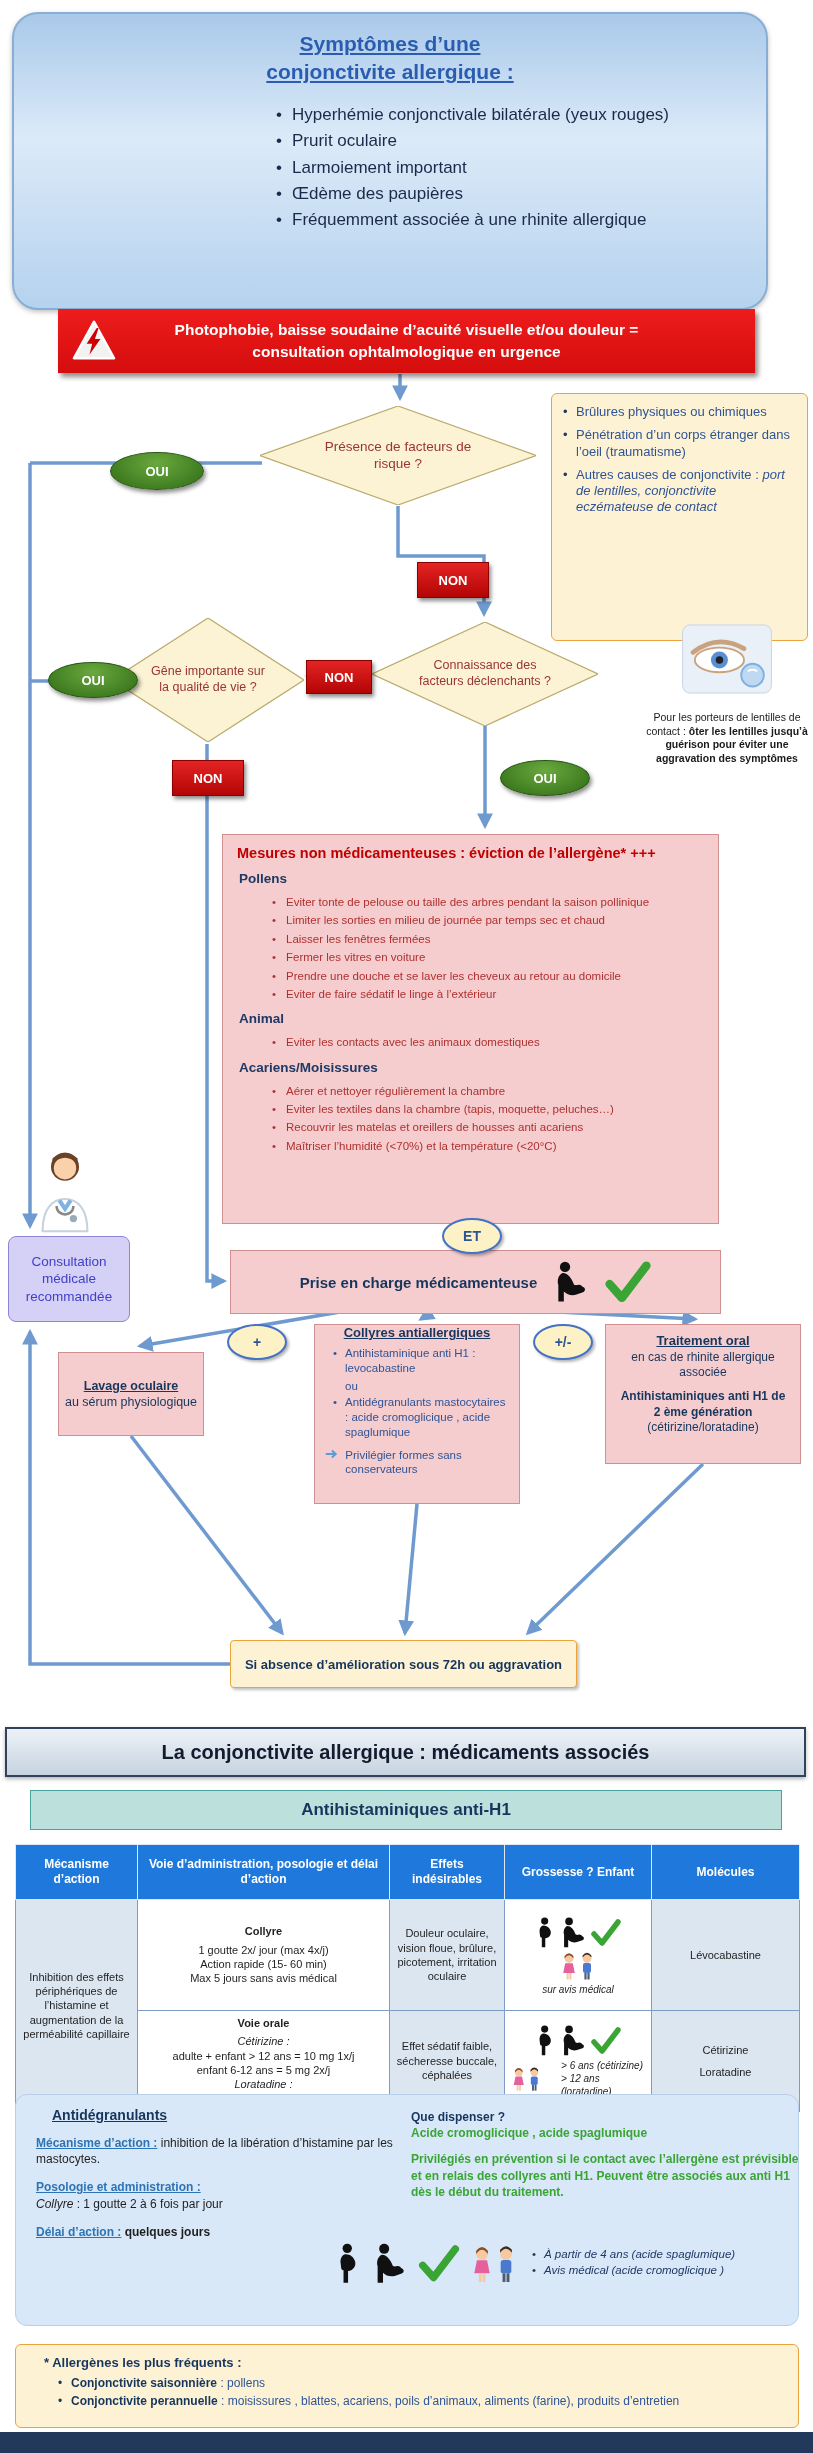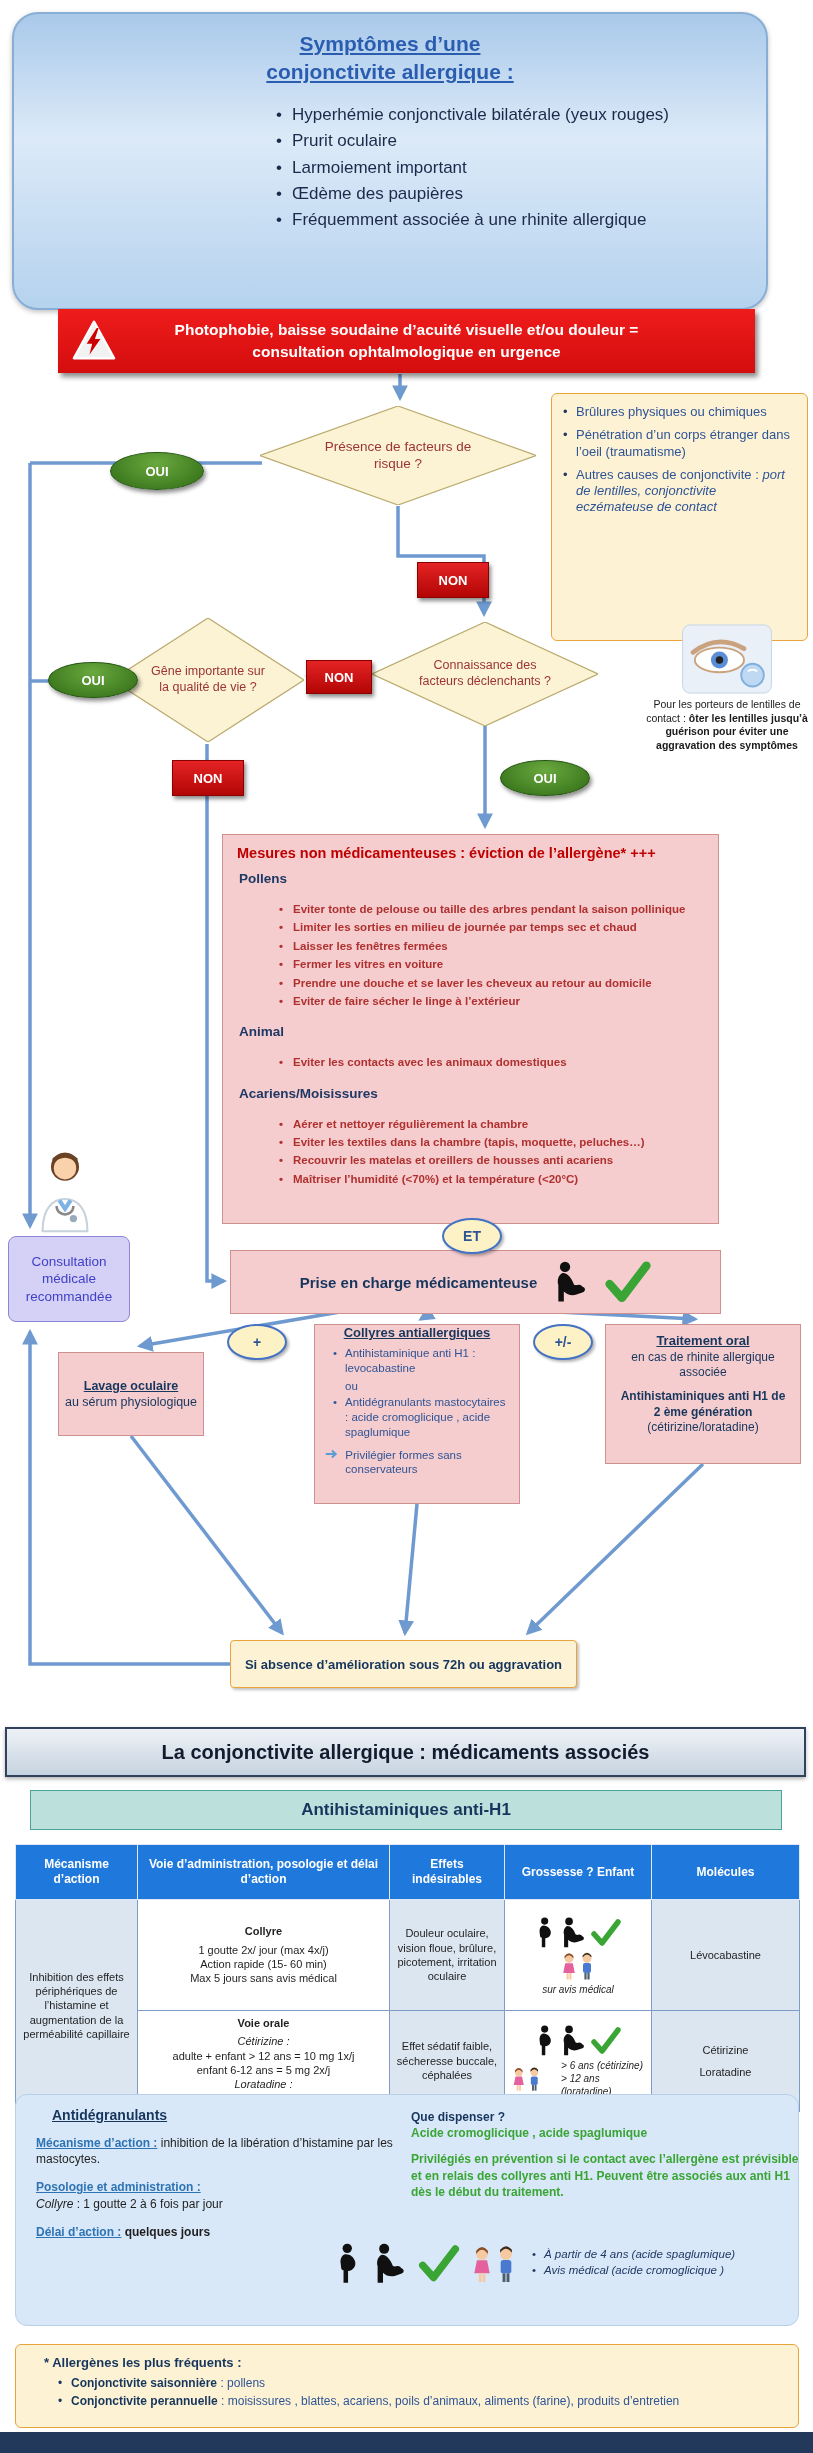--- a/index.html
+++ b/index.html
@@ -51,28 +51,28 @@
   
   .risk-note{left:551px;top:393px;width:257px;height:248px;padding:10px 10px 8px 8px;box-sizing:border-box;}
   .risk-note ul{margin:0;padding:0;list-style:none;}
   .risk-note li{position:relative;padding-left:16px;margin-bottom:7px;font-size:13px;line-height:1.25;color:#2f5496;}
   .risk-note li::before{content:"•";position:absolute;left:3px;color:#1f3864;}
   .ital{font-style:italic;}
 
   
   .lens-note{left:646px;top:624px;width:162px;text-align:center;}
   .lens-note .lens-img{display:block;margin:0 auto;}
-  .lens-note .lens-text{margin-top:4px;font-size:10.5px;line-height:1.3;color:#1a1a1a;}
+  .lens-note .lens-text{margin-top:17px;font-size:10.5px;line-height:1.3;color:#1a1a1a;}
   .lens-note .lens-text .strong{font-weight:bold;}
 
   
   .measures{left:222px;top:834px;width:497px;height:390px;box-sizing:border-box;padding:10px 14px;}
   .measures-title{color:#c00000;font-weight:bold;font-size:14.5px;margin-bottom:1px;}
   .measures-heading{color:#1f3864;font-weight:bold;font-size:13.5px;margin:10px 0 6px 2px;}
-  .measures ul{margin:16px;padding:0 0 0 26px;list-style:none;font-weight:bold;}
+  .measures ul{margin:9px;padding:0 0 0 26px;list-style:none;}
   .measures li{position:relative;padding-left:14px;margin-bottom:4px;font-size:11.5px;line-height:1.25;color:#b03030;}
   .measures li::before{content:"•";position:absolute;left:0;color:#b03030;}
 
   
   .consultation{left:8px;top:1236px;width:122px;height:86px;background:#d5d0f5;border:1.5px solid #8d86d8;
     border-radius:8px;display:flex;align-items:center;justify-content:center;text-align:center;
     color:#4141c8;font-size:13.5px;line-height:1.3;padding:0 1px;box-sizing:border-box;}
   .prise{left:230px;top:1250px;width:489px;height:62px;display:flex;align-items:center;justify-content:center;gap:16px;}
   .prise-title{font-weight:bold;font-size:15px;color:#17365d;}
 
@@ -289,21 +289,21 @@
 
   <div class="node pinkbox measures">
     <div class="measures-title">Mesures non médicamenteuses : éviction de l’allergène* +++</div>
     <div class="measures-heading">Pollens</div>
     <ul>
       <li>Eviter tonte de pelouse ou taille des arbres pendant la saison pollinique</li>
       <li>Limiter les sorties en milieu de journée par temps sec et chaud</li>
       <li>Laisser les fenêtres fermées</li>
       <li>Fermer les vitres en voiture</li>
       <li>Prendre une douche et se laver les cheveux au retour au domicile</li>
-      <li>Eviter de faire sécher le linge à l’extérieur</li>
+      <li>Eviter de faire sédatif le linge à l’extérieur</li>
     </ul>
     <div class="measures-heading">Animal</div>
     <ul>
       <li>Eviter les contacts avec les animaux domestiques</li>
     </ul>
     <div class="measures-heading">Acariens/Moisissures</div>
     <ul>
       <li>Aérer et nettoyer régulièrement la chambre</li>
       <li>Eviter les textiles dans la chambre (tapis, moquette, peluches…)</li>
       <li>Recouvrir les matelas et oreillers de housses anti acariens</li>

